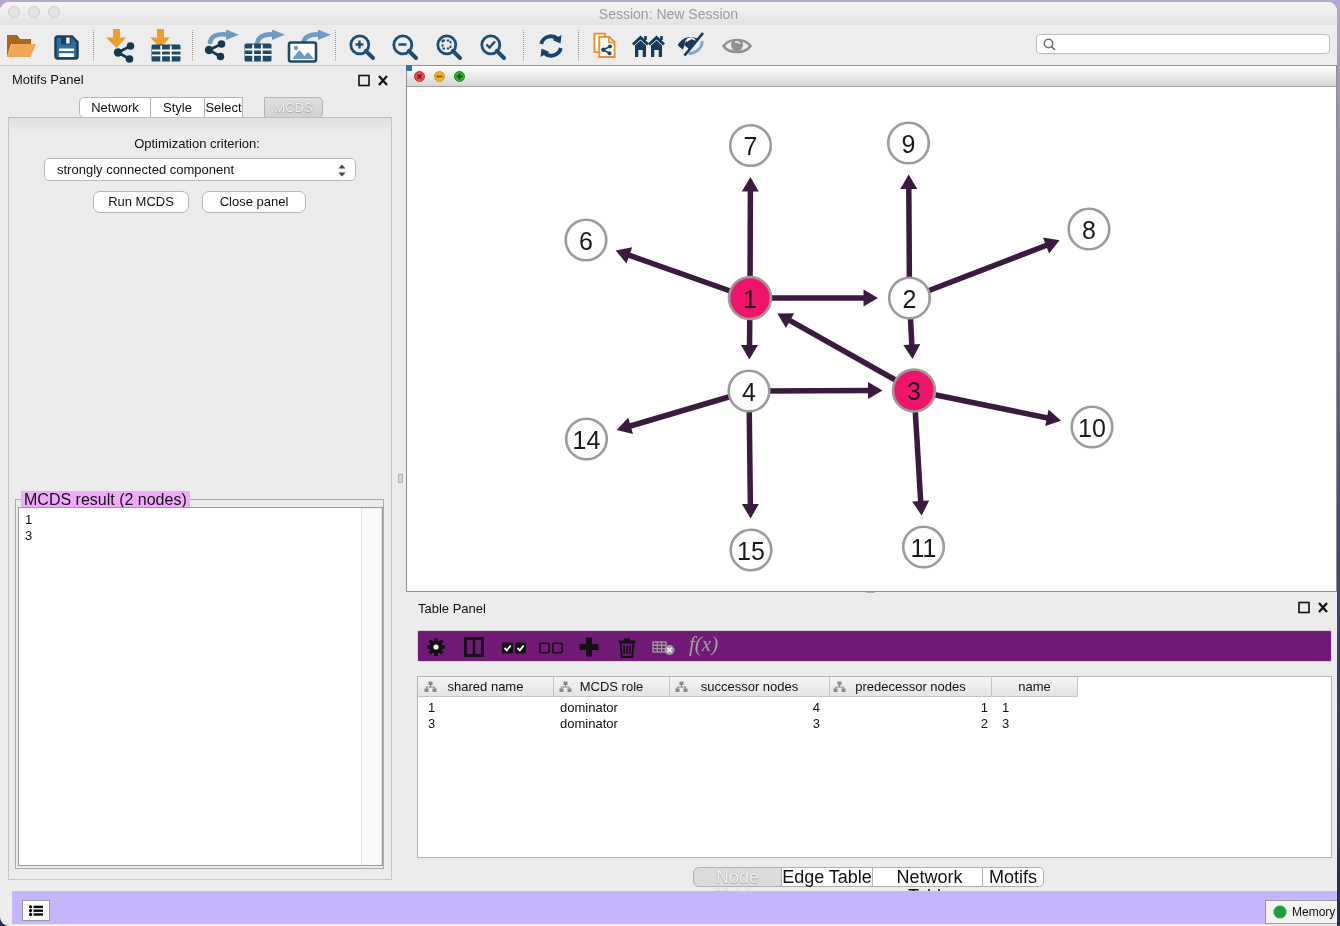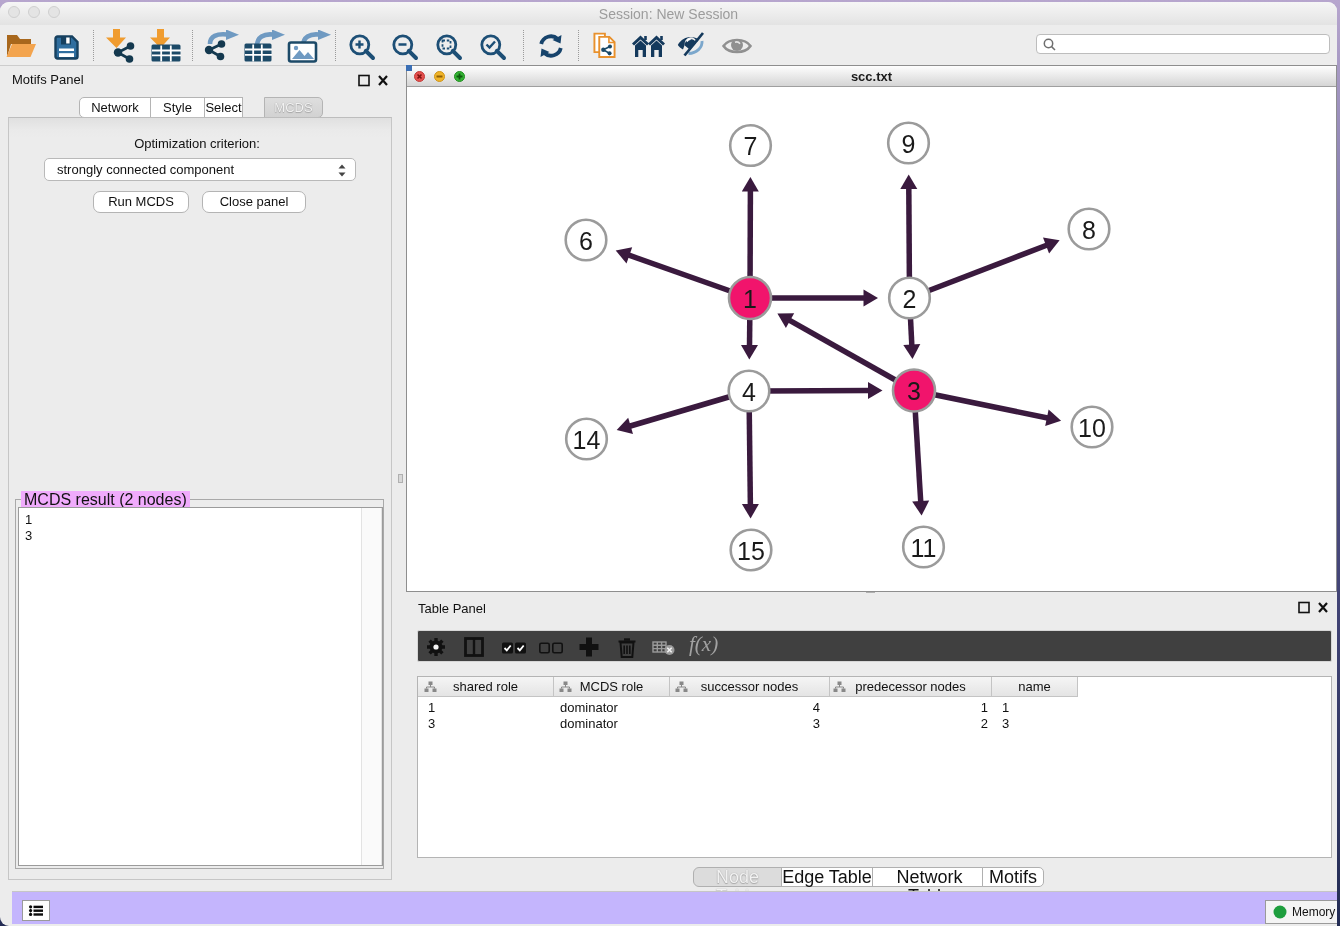--- a/index.html
+++ b/index.html
@@ -28,21 +28,21 @@
 #listbox { position:absolute; left:18px; top:505px; width:365px; height:359px; background:#fff; border:1px solid #9b9b9b; font-size:13px; color:#111; line-height:16px; padding:4px 0 0 6px; }
 #listsb { position:absolute; left:361px; top:506px; width:21px; height:357px; background:#fafafa; border-left:1px solid #e3e3e3; border-right:1px solid #e3e3e3; }
 
 #netwin { position:absolute; left:406px; top:63px; width:931px; height:527px; background:#fff; border:1px solid #8e8e8e; }
 #nettitle { position:absolute; left:0; top:0; width:100%; height:21px; background:linear-gradient(#fefefe,#d5d5d5); border-bottom:1px solid #9f9f9f; }
 #nettitle span { position:absolute; top:3px; left:0; width:100%; text-align:center; font-size:13px; font-weight:bold; color:#1a1a1a; }
 .mac { position:absolute; top:5px; width:11px; height:11px; border-radius:50%; }
 
 #tp { position:absolute; left:406px; top:595px; width:931px; height:294px; background:#ececec; }
 #tp-title { position:absolute; left:12px; top:4px; font-size:13px; color:#111; }
-#tp-toolbar { position:absolute; left:11px; top:33px; width:915px; height:32px; background:#404040; border:1px solid #d6d6d6; border-radius:2px; }
+#tp-toolbar { position:absolute; left:11px; top:33px; width:915px; height:32px; background:#701a75; border:1px solid #d6d6d6; border-radius:2px; }
 #tbl { position:absolute; left:11px; top:79px; width:915px; height:182px; background:#fff; border:1px solid #b4b4b4; }
 .th { position:absolute; top:0; height:20px; background:linear-gradient(#f5f5f5,#e4e4e4); border-right:1px solid #c4c4c4; border-bottom:1px solid #c4c4c4; font-size:13px; text-align:center; line-height:19px; color:#111; }
 .td { position:absolute; font-size:13px; color:#111; height:16px; line-height:16px; }
 .btab { position:absolute; top:270px; height:20px; background:#fff; border:1px solid #b0b0b0; font-size:18px; text-align:center; line-height:19px; color:#111; }
 
 #status { position:absolute; left:0; top:889px; width:1337px; height:33px; background:#c4b5fd; border-top:1px solid #c6c6c6;margin-left:12px; }
 #memory { position:absolute; right:8px; top:8px; width:76px; height:24px; background:#f4f4f4; border:1px solid #9a9a9a; font-size:12px; color:#111; }
 #listbtn { position:absolute; left:10px; top:8px; width:28px; height:21px; background:#fdfdfd; border:1px solid #9a9a9a; }
 .etched { color:#f2f2f2; text-shadow:0 0 1px rgba(140,140,140,0.8), 0 1px 1px rgba(150,150,150,0.7); }
 </style>
@@ -207,21 +207,20 @@
     <div id="listbox">1<br>3</div>
     <div id="listsb"></div>
   </div>
 
   <div class="abs" style="left:398px;top:472px;width:5px;height:9px;background:#d8d8d8;border:1px solid #b0b0b0"></div>
   <div class="abs" style="left:866px;top:586px;width:9px;height:5px;background:#d8d8d8;border:1px solid #b0b0b0"></div>
 
   <div id="netwin">
     <div style="position:absolute;left:-1px;top:-1px;width:6px;height:6px;background:#3b6fb5;z-index:5"></div>
     <div id="nettitle">
-      <span>scc.txt</span>
       <div class="mac" style="left:7px;background:#e5504e;border:1px solid #c13a38">
           <svg width="11" height="11" style="position:absolute;left:-1px;top:-1px">
             <path d="M3.5 3.5 L7.5 7.5 M7.5 3.5 L3.5 7.5" stroke="#7e100f" stroke-width="1.6"></path>
           </svg>
         </div>
       <div class="mac" style="left:27px;background:#f0b429;border:1px solid #cf9416">
           <svg width="11" height="11" style="position:absolute;left:-1px;top:-1px">
             <path d="M2.5 5.5 L8.5 5.5" stroke="#8e5f06" stroke-width="1.8"></path>
           </svg>
         </div>
@@ -340,21 +339,21 @@
         <g stroke="#9a9a9a" stroke-width="1.4" fill="none">
             <rect x="1" y="2" width="13" height="10"></rect>
             <path d="M1 5.3 h13 M1 8.6 h13 M5.3 2 v10 M9.6 2 v10"></path>
           </g>
         <circle cx="17.5" cy="10" r="5" fill="#9a9a9a"></circle>
         <path d="M15.3 7.8 l4.4 4.4 M19.7 7.8 l-4.4 4.4" stroke="#f3f3f3" stroke-width="1.5"></path>
       </svg>
       <div style="position:absolute;left:271px;top:1px;font-family:'Liberation Serif',serif;font-style:italic;font-size:21px;color:#a2a2a2">f(x)</div>
     </div>
     <div id="tbl">
-      <div class="th" style="left:0;width:136px">shared role</div>
+      <div class="th" style="left:0;width:136px">shared name</div>
       <div class="th" style="left:136px;width:116px">MCDS role</div>
       <div class="th" style="left:252px;width:160px">successor nodes</div>
       <div class="th" style="left:412px;width:162px">predecessor nodes</div>
       <div class="th" style="left:574px;width:86px">name</div>
       <svg class="treeicon" width="13" height="12" style="position:absolute;left:6px;top:4px">
           <g fill="#888">
             <rect x="4.5" y="0.5" width="4" height="3.5"></rect>
             <rect x="0.5" y="7.5" width="4" height="3.5"></rect>
             <rect x="8.5" y="7.5" width="4" height="3.5"></rect>
           </g>

